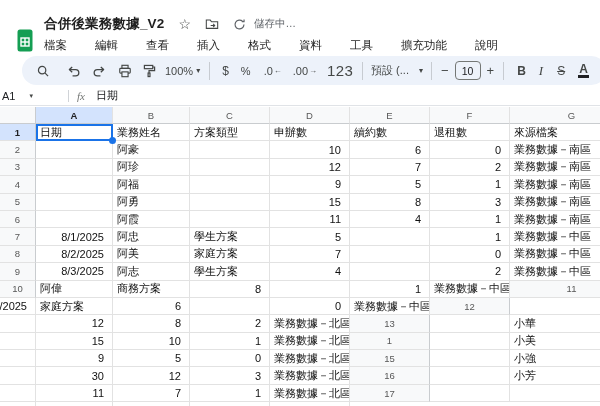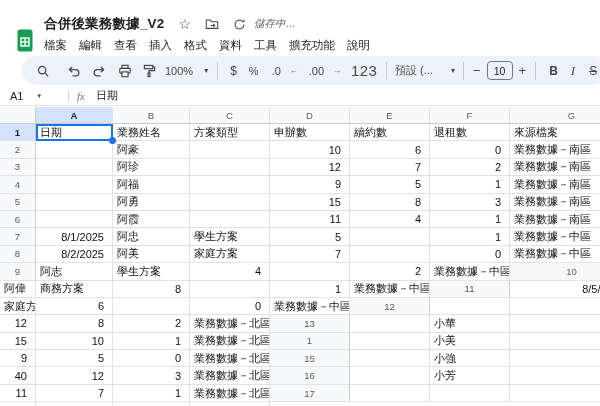--- a/index.html
+++ b/index.html
@@ -9,39 +9,39 @@
     -webkit-font-smoothing:antialiased;
   }
   
   .titlebar{position:absolute;top:0;left:0;width:600px;height:54px;display:flex;align-items:flex-end;padding:5px 0 0 15px;box-sizing:border-box;background:#fff;}
   .logo{flex:0 0 auto;margin-top:1px;}
   .tcol{margin-left:9px;display:flex;flex-direction:column;}
   .trow1{display:flex;align-items:center;height:22px;}
   .doc-title{font-size:13.5px;font-weight:600;color:#1f1f1f;letter-spacing:.2px;}
   .tb-ic{margin-left:14px;color:#444746;display:flex;align-items:center;}
   .star{font-size:14px;line-height:14px;}
-  .saving{margin-left:8px;font-size:10.5px;color:#5f6368;font-style:italic;}
-  .trow2{display:flex;margin-left:-6px;margin-top:2px;}
+  .saving{margin-left:8px;font-size:10.5px;color:#5f6368;}
+  .trow2{display:flex;margin-left:-6px;margin-top:2px;gap:16px;}
   .menu-item{font-size:11.5px;color:#1f1f1f;padding:1px 6px;border-radius:4px;cursor:default;}
   
   .toolbar{position:absolute;top:56px;left:22px;width:584px;height:29px;background:#edf2fa;border-radius:14.5px;display:flex;align-items:center;padding:0 0 0 14px;box-sizing:border-box;}
-  .ti{display:flex;align-items:center;justify-content:center;color:#444746;flex:0 0 auto;gap:8px;}
+  .ti{display:flex;align-items:center;justify-content:center;color:#444746;flex:0 0 auto;}
   .ttxt{font-size:11px;color:#444746;}
   .caret{font-size:8px;color:#444746;margin-left:3px;}
   .tdiv{width:1px;height:18px;background:#c7cbd1;flex:0 0 auto;}
   .fmt-b{font-weight:700;font-size:12px;}
   .fmt-i{font-style:italic;font-family:"Liberation Serif",serif;font-size:13px;}
   .fmt-s{font-size:12px;text-decoration:line-through;}
   .fmt-a{font-size:12px;font-weight:600;border-bottom:3px solid #202124;line-height:11px;padding:0 1px;}
   .sizebox{width:24px;height:17px;border:1px solid #747775;border-radius:4px;display:flex;align-items:center;justify-content:center;font-size:10.5px;color:#202124;background:#edf2fa;}
   .pm{font-size:13px;color:#444746;}
   .sub-arrow{font-size:8px;vertical-align:-2px;margin-left:1px;}
   
   .fbar{position:absolute;top:86px;left:0;width:600px;height:20px;background:#fff;display:flex;align-items:center;border-bottom:1px solid #e0e3e7;box-sizing:border-box;}
-  .namebox{width:58px;display:flex;align-items:center;padding-left:10px;box-sizing:border-box;}
+  .namebox{width:58px;display:flex;align-items:center;padding-left:2px;box-sizing:border-box;}
   .nametxt{font-size:11px;color:#202124;}
   .namecaret{font-size:7px;color:#444746;margin-left:14px;}
   .fdiv{width:1px;height:12px;background:#d0d3d7;margin:0 8px 0 10px;}
   .fx{font-size:11px;font-style:italic;font-family:"Liberation Serif",serif;color:#747775;}
   .fval{font-size:11px;color:#202124;margin-left:11px;}
   
   #grid{position:absolute;top:107px;left:0;display:grid;
     grid-template-columns:36px 77px 77px 80px 80px 80px 80px 124px;
     grid-template-rows:17px;grid-auto-rows:17.4px;background:#fff;}
   .corner{background:#f8f9fa;border-right:1px solid #c9cccf;border-bottom:1px solid #c9cccf;box-sizing:border-box;}
@@ -243,20 +243,21 @@
     <div class="cell">業務數據－中區</div>
     <div class="rowhead">8</div>
     <div class="cell num">8/2/2025</div>
     <div class="cell">阿美</div>
     <div class="cell">家庭方案</div>
     <div class="cell num">7</div>
     <div class="cell"></div>
     <div class="cell num">0</div>
     <div class="cell">業務數據－中區</div>
     <div class="rowhead">9</div>
+    <div class="cell num">8/3/2025</div>
     <div class="cell">阿志</div>
     <div class="cell">學生方案</div>
     <div class="cell num">4</div>
     <div class="cell"></div>
     <div class="cell num">2</div>
     <div class="cell">業務數據－中區</div>
     <div class="rowhead">10</div>
     <div class="cell">阿偉</div>
     <div class="cell">商務方案</div>
     <div class="cell num">8</div>
@@ -290,21 +291,21 @@
     <div class="cell">小美</div>
     <div class="cell"></div>
     <div class="cell num">9</div>
     <div class="cell num">5</div>
     <div class="cell num">0</div>
     <div class="cell">業務數據－北區</div>
     <div class="rowhead">15</div>
     <div class="cell"></div>
     <div class="cell">小強</div>
     <div class="cell"></div>
-    <div class="cell num">40</div>
+    <div class="cell num">30</div>
     <div class="cell num">12</div>
     <div class="cell num">3</div>
     <div class="cell">業務數據－北區</div>
     <div class="rowhead">16</div>
     <div class="cell"></div>
     <div class="cell">小芳</div>
     <div class="cell"></div>
     <div class="cell num">11</div>
     <div class="cell num">7</div>
     <div class="cell num">1</div>

